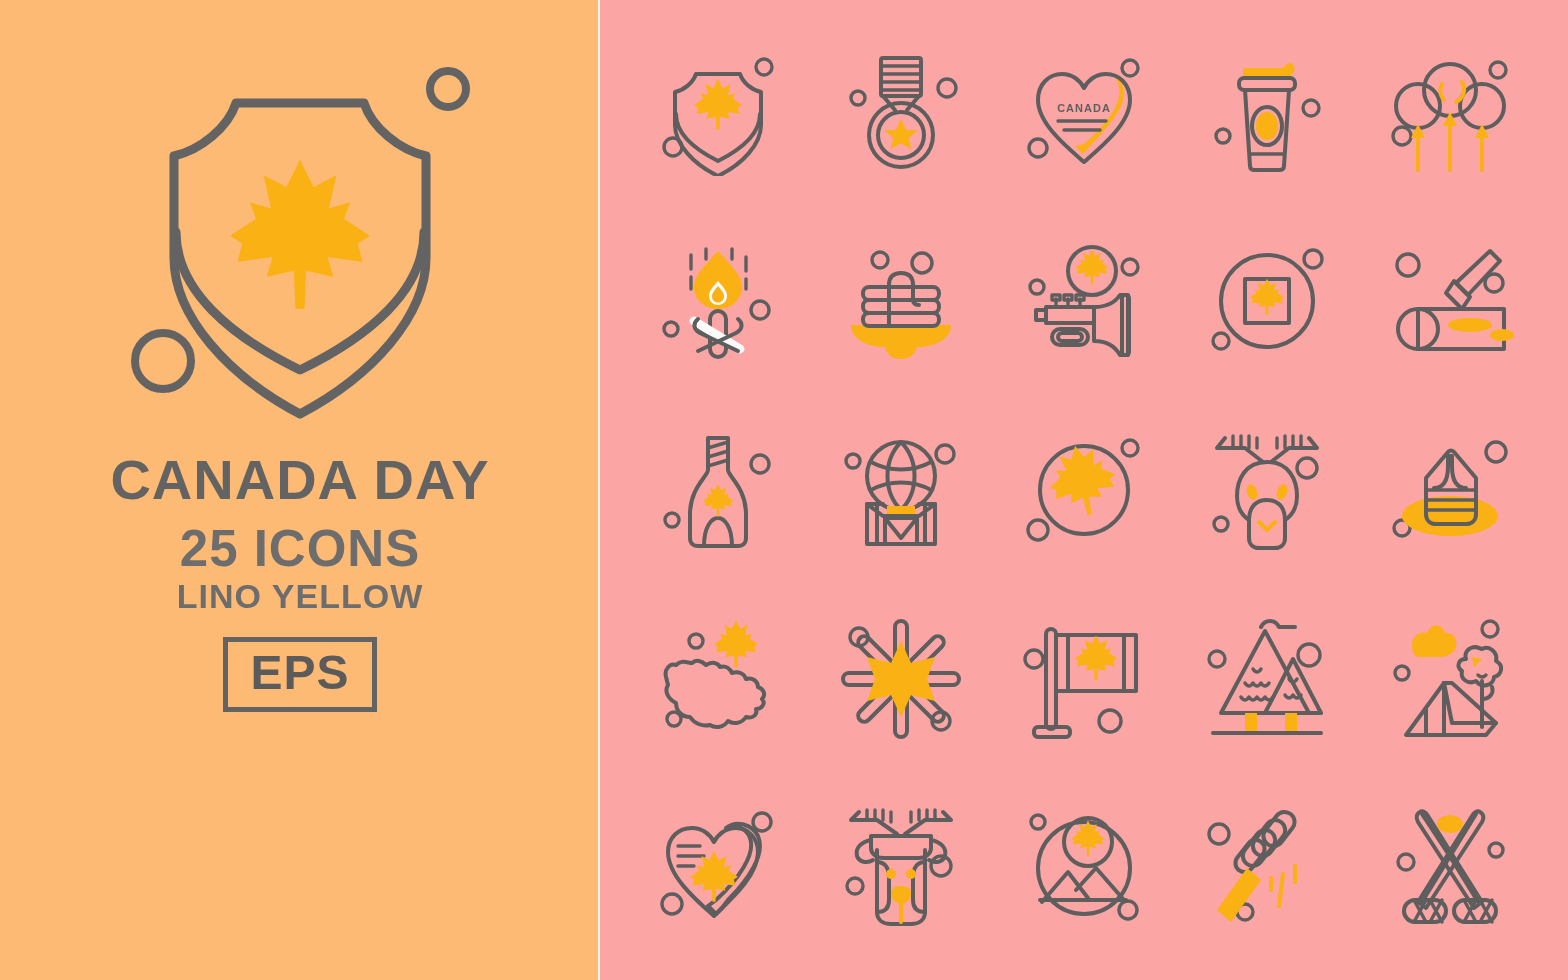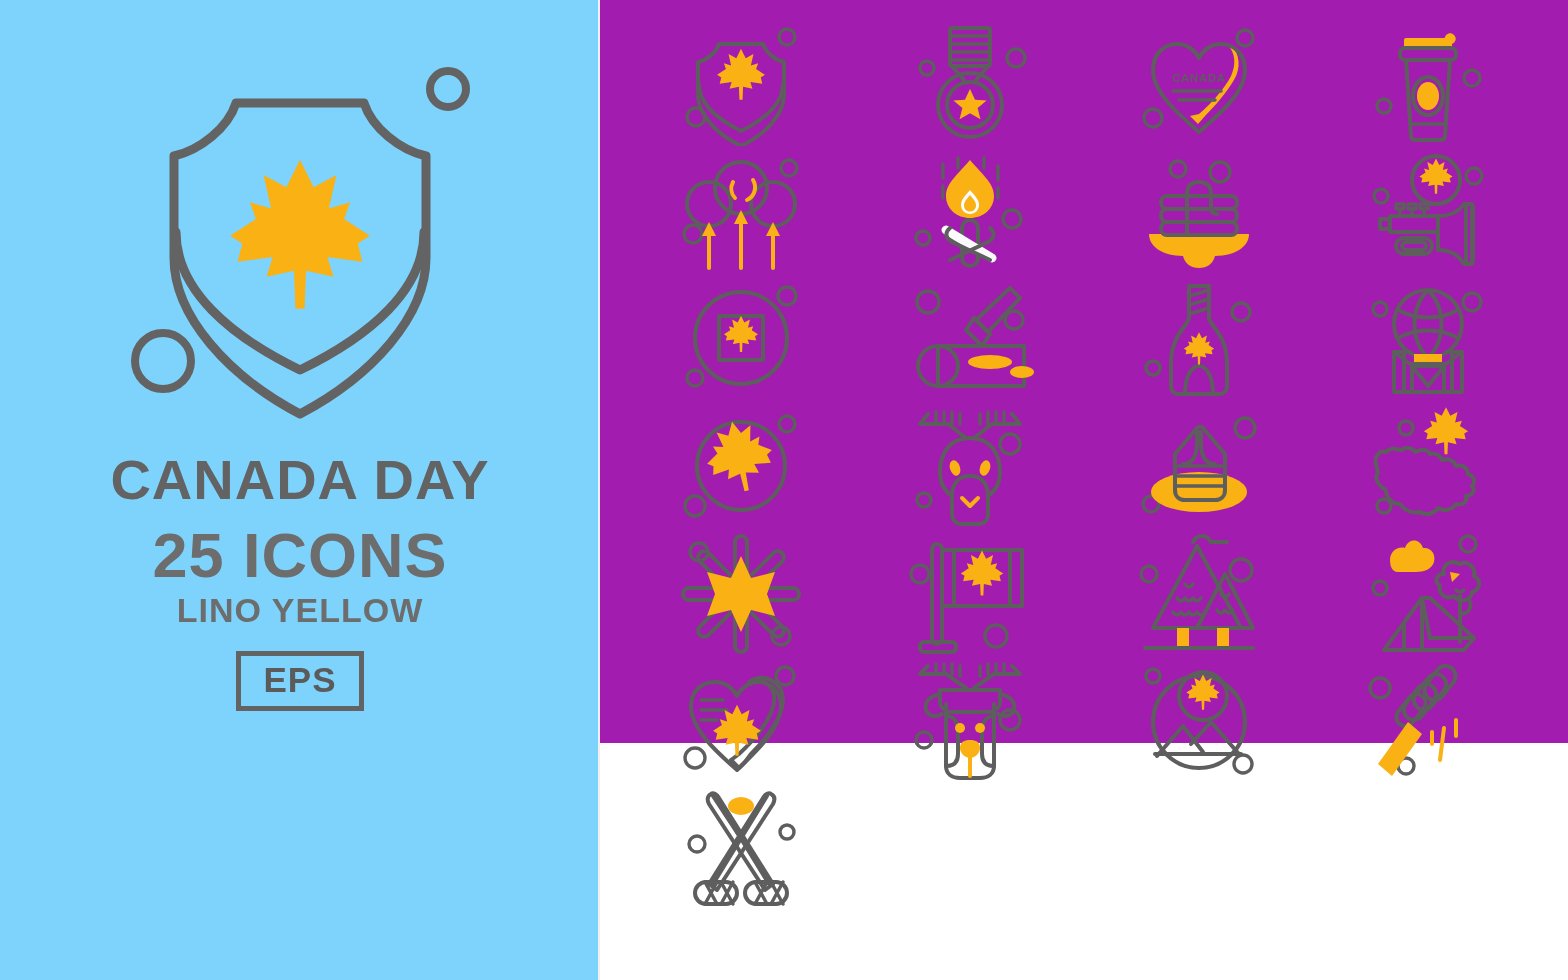--- a/index.html
+++ b/index.html
@@ -7,65 +7,65 @@
     width:1568px;height:980px;
     background:#ffffff;
     font-family:"Liberation Sans", sans-serif;
     overflow:hidden;
   }
   .page{position:relative;width:1568px;height:980px;display:flex;}
 
   
   .left-panel{
     width:600px;height:980px;
-    background:#7dd3fc;
+    background:#fdba74;
     position:relative;
     display:flex;flex-direction:column;
     align-items:center;
     box-sizing:border-box;
     padding-top:46px;
   }
   .left-panel:after{
     content:"";position:absolute;top:0;right:0;width:2px;height:100%;
     background:#f0f0f0;
   }
   .hero-mark{width:380px;height:390px;position:relative;}
   .hero-mark svg{display:block;width:380px;height:390px;}
 
   .title-block{margin-top:16px;text-align:center;width:100%;}
   .pack-title{
     font-size:56px;font-weight:bold;color:#636363;
     letter-spacing:1px;line-height:1.0;margin:0;
     font-family:"Liberation Sans", sans-serif;
   }
   .pack-count{
-    font-size:63px;font-weight:bold;color:#6d6d6d;
+    font-size:51px;font-weight:bold;color:#6d6d6d;
     letter-spacing:1px;line-height:1.12;margin:12px 0 0 0;
   }
   .pack-style{
     font-size:34px;font-weight:bold;color:#6d6d6d;
     letter-spacing:1px;line-height:1.12;margin:0;
   }
   .formats{
     margin-top:22px;display:flex;justify-content:center;gap:32px;
   }
   .format-badge{
     border:5px solid #636363;
     padding:6px 22px 8px 22px;
-    font-size:35px;font-weight:bold;color:#5b5b5b;
+    font-size:48px;font-weight:bold;color:#5b5b5b;
     letter-spacing:1px;line-height:1.05;
     min-width:96px;text-align:center;
     box-sizing:border-box;
   }
 
   
   .right-panel{
-    width:968px;height:743px;background:#a21caf;
+    width:968px;height:980px;background:#fca5a5;
     display:grid;
-    grid-template-columns:repeat(4,1fr);
+    grid-template-columns:repeat(5,1fr);
     grid-template-rows:repeat(5,1fr);
     box-sizing:border-box;
     padding:18px 26px 18px 26px;
   }
   .icon-cell{
     display:flex;align-items:center;justify-content:center;
   }
   .icon-cell svg{display:block;width:128px;height:128px;}
 
   .st{fill:none;stroke:#5e5e5e;stroke-width:4;stroke-linecap:round;stroke-linejoin:round;}

